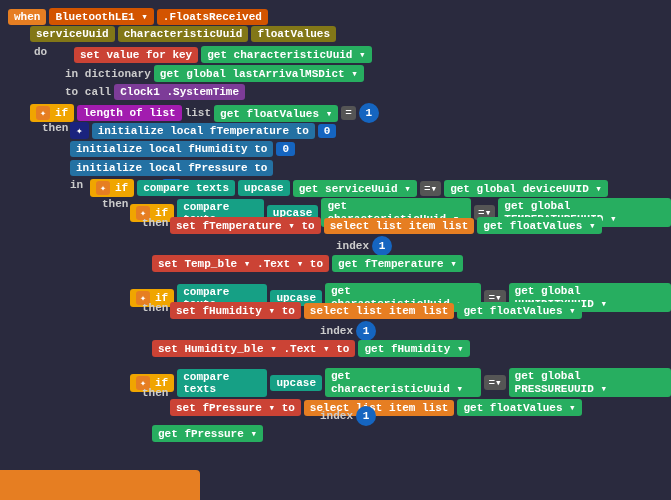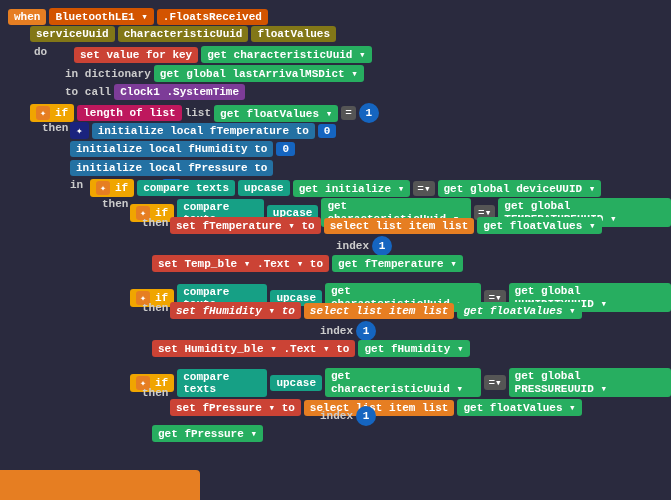--- a/index.html
+++ b/index.html
@@ -33,21 +33,21 @@
       font-size: 11px;
       font-weight: bold;
       display: inline-flex;
       align-items: center;
       gap: 2px;
       cursor: pointer;
     }
 
     .p-orange { background: #e67e22; color: white; }
     .p-dark-orange { background: #d35400; color: white; }
-    .p-yellow { background: #be185d; color: white; }
+    .p-yellow { background: #a21caf; color: white; }
     .p-green { background: #27ae60; color: white; }
     .p-teal { background: #16a085; color: white; }
     .p-blue { background: #2471a3; color: white; }
     .p-purple { background: #7d3c98; color: white; }
     .p-red { background: #cb4335; color: white; }
     .p-olive { background: #827717; color: white; }
 
     .eq-sign {
       background: #555;
       color: white;
@@ -136,21 +136,21 @@
     <span class="keyword">in</span>
   </div>
 
   <div class="row" style="top:179px; left:90px;">
     <span class="puzzle p-yellow" style="background:#f0a500;">
       <span style="width:14px;height:14px;background:#e67e22;border-radius:3px;display:inline-flex;align-items:center;justify-content:center;margin-right:3px;font-size:10px;">✦</span>
       if
     </span>
     <span class="puzzle p-teal">compare texts</span>
     <span class="puzzle p-teal">upcase</span>
-    <span class="puzzle p-green">get initialize ▾</span>
+    <span class="puzzle p-green">get serviceUuid ▾</span>
     <span class="eq-sign">=▾</span>
     <span class="puzzle p-green">get global deviceUUID ▾</span>
   </div>
 
   <div class="row" style="top:198px; left:102px;">
     <span class="keyword">then</span>
   </div>
 
   <div class="row" style="top:198px; left:130px;">
     <span class="puzzle p-yellow" style="background:#f0a500;">
@@ -193,21 +193,21 @@
     <span class="puzzle p-teal">upcase</span>
     <span class="puzzle p-green">get characteristicUuid ▾</span>
     <span class="eq-sign">=▾</span>
     <span class="puzzle p-green">get global HUMIDITYUUID ▾</span>
   </div>
 
   <div class="row" style="top:302px; left:142px;">
     <span class="keyword">then</span>
   </div>
 
-  <div class="row" style="top:302px; left:170px;font-style:italic;">
+  <div class="row" style="top:302px; left:170px;">
     <span class="puzzle p-red">set fHumidity ▾ to</span>
     <span class="puzzle p-orange">select list item list</span>
     <span class="puzzle p-green">get floatValues ▾</span>
   </div>
 
   <div class="row" style="top:321px; left:320px;">
     <span class="keyword">index</span>
     <span class="puzzle" style="background:#1565c0;color:white;border-radius:50%;width:20px;height:20px;display:inline-flex;align-items:center;justify-content:center;">1</span>
   </div>
 

